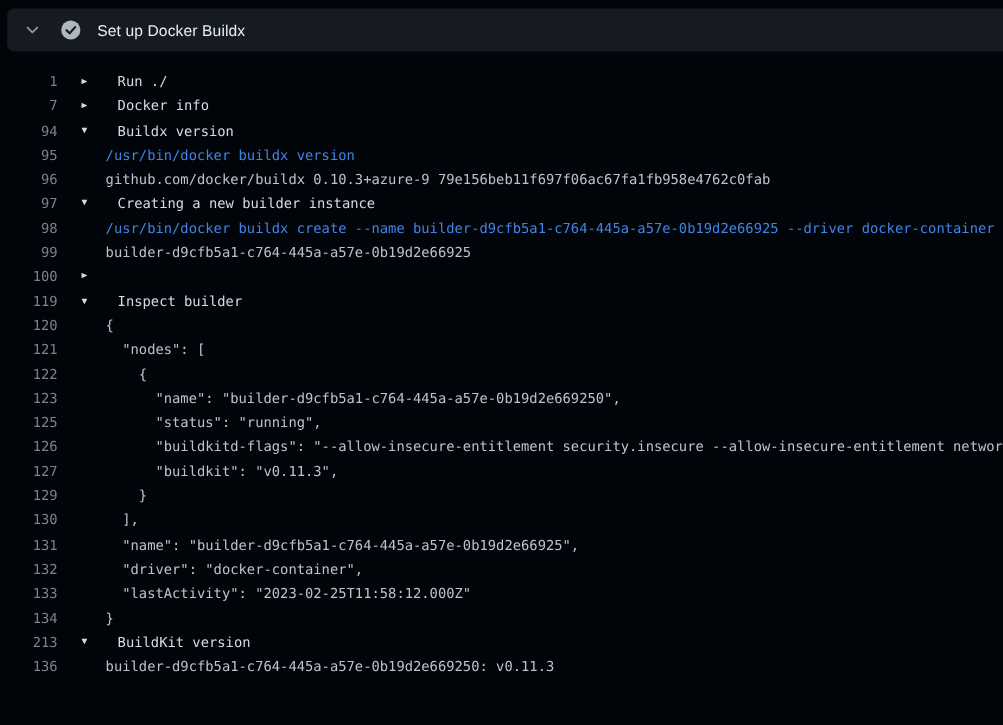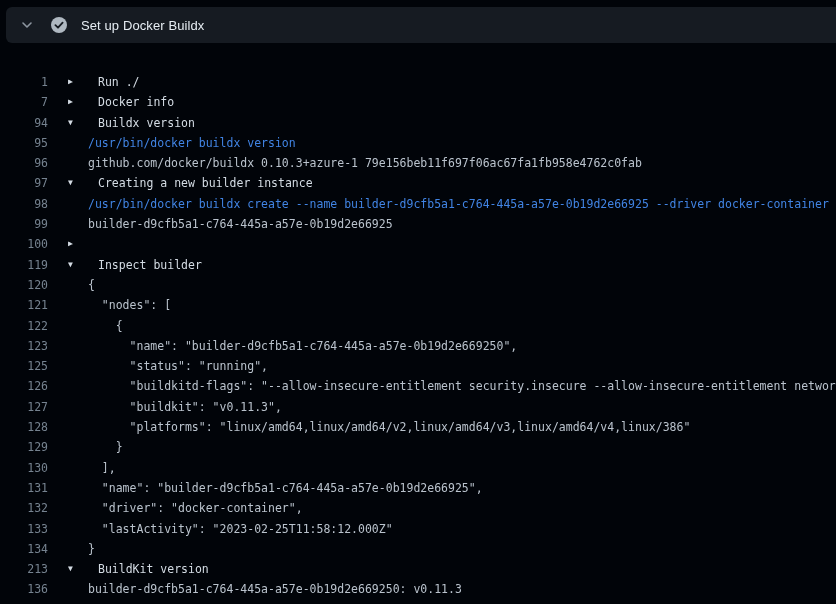--- a/index.html
+++ b/index.html
@@ -3,21 +3,21 @@
 <meta charset="utf-8">
 <style>
   * { margin: 0; padding: 0; box-sizing: border-box; }
   html, body {
     width: 836px; height: 604px;
     background: var(--background, #010409);
     overflow: hidden;
     font-family: "Liberation Sans", sans-serif;
   }
   .step-header {
-    margin: 7px 0 16px 6px;
+    margin: 7px 0 2px 6px;
     height: 36px;
     background: var(--header-background, #161b22);
     border-radius: 6px 0 0 6px;
     display: flex;
     align-items: center;
     padding-left: 14px;
     cursor: pointer;
   }
   .step-header .chevron { display: inline-flex; margin-right: 16px; }
   .step-header .status { display: inline-flex; margin-right: 13px; }
@@ -74,34 +74,33 @@
     </svg>
   </span>
   <span class="step-title">Set up Docker Buildx</span>
 </div>
 
 <div class="log">
     <div class="row group"><span class="num">1</span><span class="gutter">▶</span><span class="text">Run ./</span></div>
     <div class="row group"><span class="num">7</span><span class="gutter">▶</span><span class="text">Docker info</span></div>
     <div class="row group"><span class="num">94</span><span class="gutter">▼</span><span class="text">Buildx version</span></div>
     <div class="row command"><span class="num">95</span><span class="gutter"></span><span class="text">/usr/bin/docker buildx version</span></div>
-    <div class="row output"><span class="num">96</span><span class="gutter"></span><span class="text">github.com/docker/buildx 0.10.3+azure-1 79e156beb11f697f06ac67fa1fb958e4762c0fab</span></div>
+    <div class="row output"><span class="num">96</span><span class="gutter"></span><span class="text">github.com/docker/buildx 0.10.3+azure-9 79e156beb11f697f06ac67fa1fb958e4762c0fab</span></div>
     <div class="row group"><span class="num">97</span><span class="gutter">▼</span><span class="text">Creating a new builder instance</span></div>
     <div class="row command"><span class="num">98</span><span class="gutter"></span><span class="text">/usr/bin/docker buildx create --name builder-d9cfb5a1-c764-445a-a57e-0b19d2e66925 --driver docker-container</span></div>
     <div class="row output"><span class="num">99</span><span class="gutter"></span><span class="text">builder-d9cfb5a1-c764-445a-a57e-0b19d2e66925</span></div>
     <div class="row group"><span class="num">100</span><span class="gutter">▶</span></div>
     <div class="row group"><span class="num">119</span><span class="gutter">▼</span><span class="text">Inspect builder</span></div>
     <div class="row output"><span class="num">120</span><span class="gutter"></span><span class="text">{</span></div>
     <div class="row output"><span class="num">121</span><span class="gutter"></span><span class="text">  "nodes": [</span></div>
     <div class="row output"><span class="num">122</span><span class="gutter"></span><span class="text">    {</span></div>
     <div class="row output"><span class="num">123</span><span class="gutter"></span><span class="text">      "name": "builder-d9cfb5a1-c764-445a-a57e-0b19d2e669250",</span></div>
     <div class="row output"><span class="num">125</span><span class="gutter"></span><span class="text">      "status": "running",</span></div>
     <div class="row output"><span class="num">126</span><span class="gutter"></span><span class="text">      "buildkitd-flags": "--allow-insecure-entitlement security.insecure --allow-insecure-entitlement network.host",</span></div>
     <div class="row output"><span class="num">127</span><span class="gutter"></span><span class="text">      "buildkit": "v0.11.3",</span></div>
-    <div class="row output"><span class="num">128</span><span class="gutter"></span><span class="text">      "platforms": "linux/amd64,linux/amd64/v2,linux/amd64/v3,linux/amd64/v4,linux/386"</span></div>
     <div class="row output"><span class="num">129</span><span class="gutter"></span><span class="text">    }</span></div>
     <div class="row output"><span class="num">130</span><span class="gutter"></span><span class="text">  ],</span></div>
     <div class="row output"><span class="num">131</span><span class="gutter"></span><span class="text">  "name": "builder-d9cfb5a1-c764-445a-a57e-0b19d2e66925",</span></div>
     <div class="row output"><span class="num">132</span><span class="gutter"></span><span class="text">  "driver": "docker-container",</span></div>
     <div class="row output"><span class="num">133</span><span class="gutter"></span><span class="text">  "lastActivity": "2023-02-25T11:58:12.000Z"</span></div>
     <div class="row output"><span class="num">134</span><span class="gutter"></span><span class="text">}</span></div>
     <div class="row group"><span class="num">213</span><span class="gutter">▼</span><span class="text">BuildKit version</span></div>
     <div class="row output"><span class="num">136</span><span class="gutter"></span><span class="text">builder-d9cfb5a1-c764-445a-a57e-0b19d2e669250: v0.11.3</span></div>
   </div>
 

